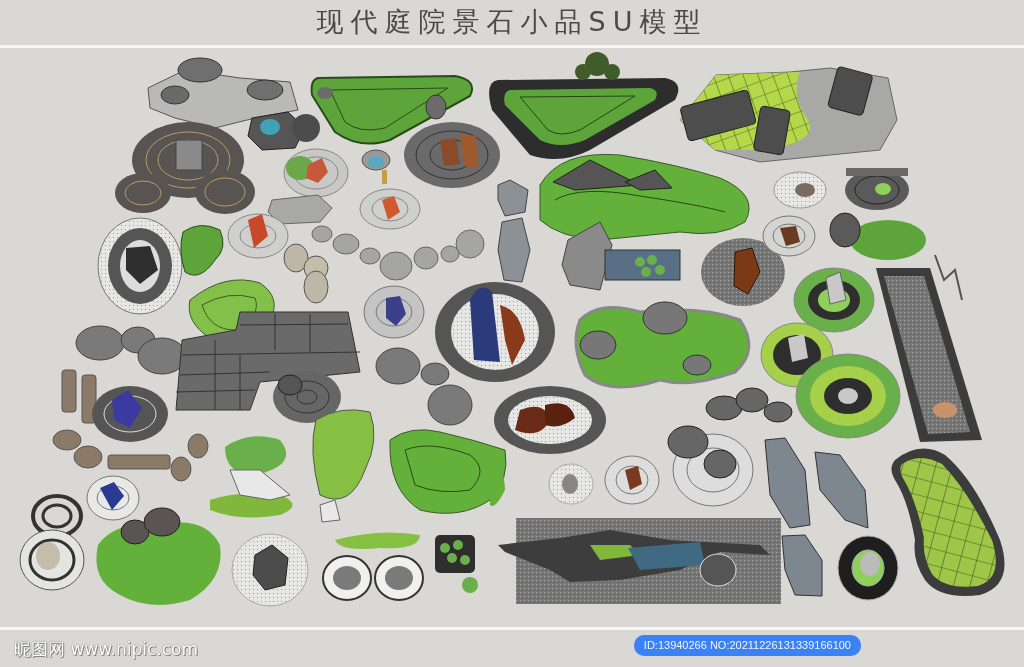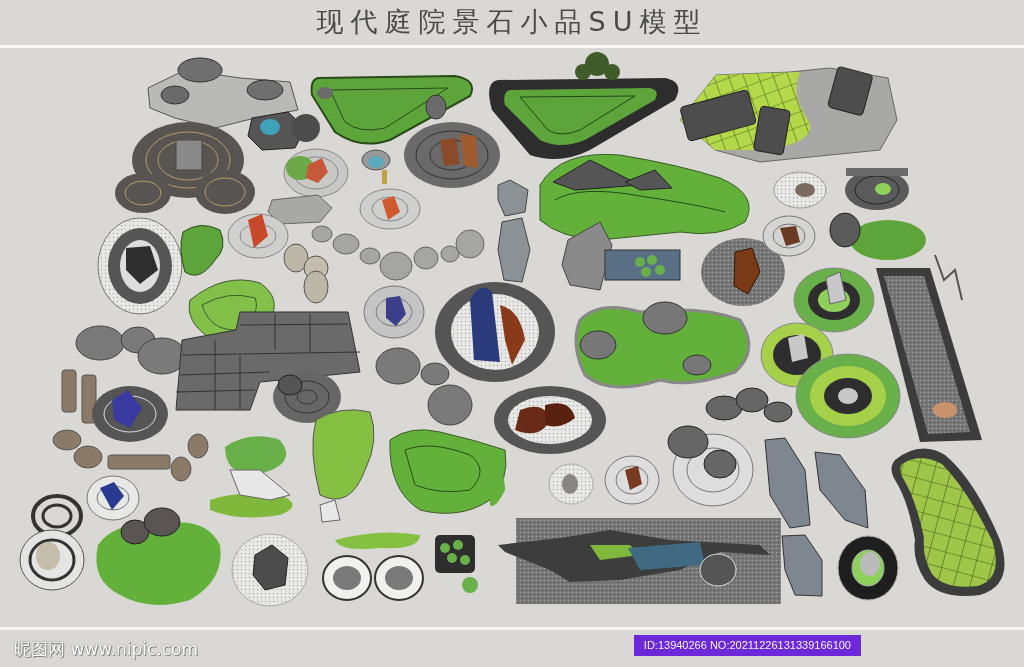--- a/index.html
+++ b/index.html
@@ -5,21 +5,21 @@
   html,body{margin:0;padding:0;}
   body{width:1024px;height:667px;background:#d9d8d4;position:relative;overflow:hidden;font-family:"DejaVu Sans",sans-serif;}
   .title-bar{position:absolute;left:0;top:0;width:1024px;height:44px;display:flex;align-items:center;justify-content:center;}
   .title{font-family:"DejaVu Sans",sans-serif;font-size:27px;letter-spacing:7px;color:#4a4a4a;font-weight:normal;text-align:center;}
   .sep{position:absolute;left:0;width:1024px;height:3px;background:#f6f6f4;}
   .sep.top{top:45px;}
   .sep.bot{top:627px;}
   .canvas{position:absolute;left:0;top:48px;width:1024px;height:579px;}
   .footer{position:absolute;left:0;top:631px;width:888px;height:36px;}
   .wm-left{position:absolute;left:14px;top:7px;font-size:17px;color:#fff;text-shadow:0 0 1px #777,0 0 1px #777,1px 1px 0 #888;font-family:"DejaVu Sans",sans-serif;}
-  .wm-right{position:absolute;right:27px;top:4px;height:21px;padding:0 10px;background:#6d28d9;color:#f4f4f4;font-size:11px;line-height:21px;font-family:"Liberation Sans",sans-serif;}
+  .wm-right{position:absolute;right:27px;top:4px;height:21px;padding:0 10px;background:#3b82f6;color:#f4f4f4;font-size:11px;line-height:21px;font-family:"Liberation Sans",sans-serif;border-radius:10px;}
   svg{display:block;}
 </style>
 </head>
 <body>
 
 <div class="title-bar">
   <div class="title">现代庭院景石小品SU模型</div>
 </div>
 <div class="sep top"></div>
 

